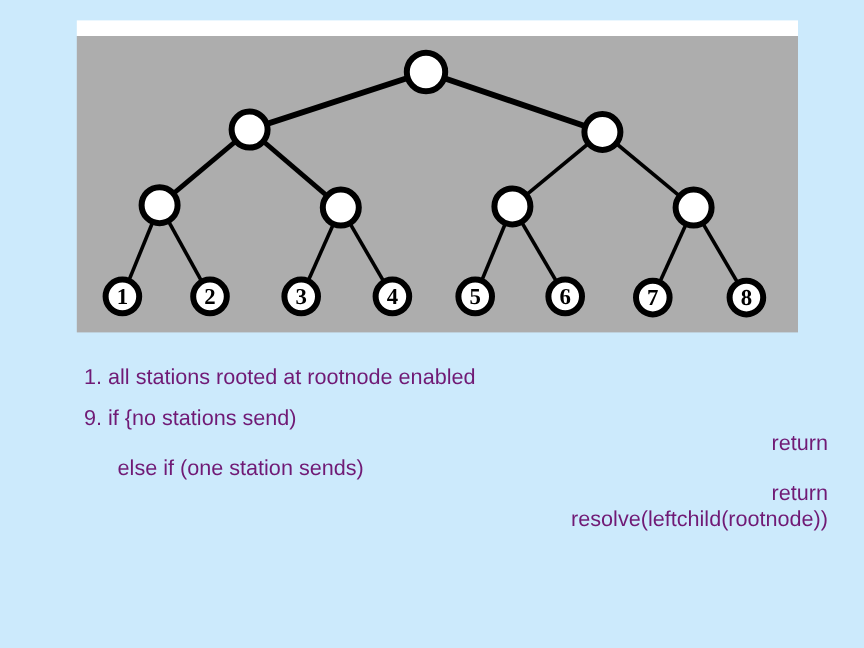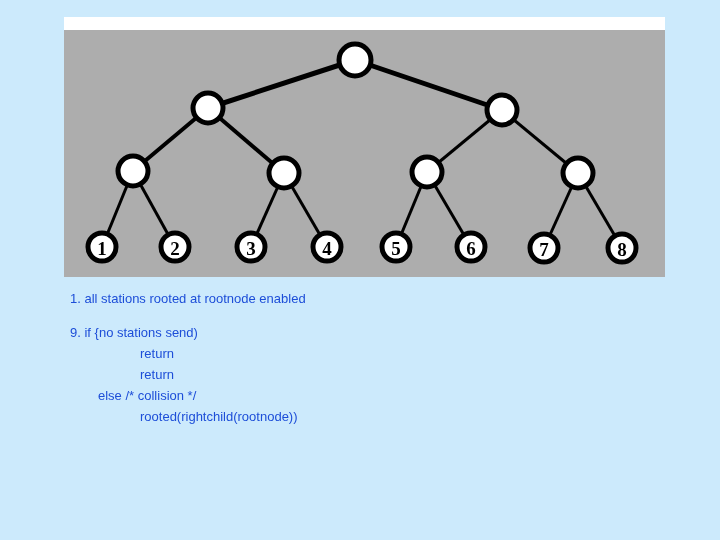--- a/index.html
+++ b/index.html
@@ -59,39 +59,39 @@
     font-size: 19px;
     font-weight: bold;
     fill: #000000;
     text-anchor: middle;
     dominant-baseline: central;
   }
   
   #code-block {
     position: absolute;
     left: 70px;
-    top: 288px;
+    top: 304px;
     width: 620px;
-    color: #1d4ed8;
+    color: #701a75;
     font-family: "Liberation Sans", sans-serif;
-    font-size: 13px;
+    font-size: 18px;
     line-height: 21px;
   }
   .code-line {
     white-space: pre;
     height: 21px;
     margin: 0;
     padding: 0;
   }
   .code-line.spaced {
     margin-bottom: 13px;
   }
   .code-line.lvl0 { padding-left: 0px; }
   .code-line.lvl1 { padding-left: 28px; }
-  .code-line.lvl2 { padding-left: 70px; }
+  .code-line.lvl2 { padding-left: 70px; text-align: right; }
 </style>
 </head>
 <body>
 
 <div id="slide">
 
   <div id="white-strip"></div>
 
   <div id="figure-panel">
     <svg id="tree-svg" viewBox="0 0 601 247" xmlns="http://www.w3.org/2000/svg">
@@ -166,18 +166,18 @@
             <text x="558" y="219" class="leaf-label">8</text>
           </g>
         </g>
     </svg>
   </div>
 
   <div id="code-block">
       <div class="code-line lvl0 spaced">1. all stations rooted at rootnode enabled</div>
       <div class="code-line lvl0">9. if {no stations send)</div>
       <div class="code-line lvl2">return</div>
+      <div class="code-line lvl1">else if (one station sends)</div>
       <div class="code-line lvl2">return</div>
-      <div class="code-line lvl1">else /* collision */</div>
-      <div class="code-line lvl2">rooted(rightchild(rootnode))</div>
+      <div class="code-line lvl2">resolve(leftchild(rootnode))</div>
     </div>
 
 </div>
 
 </body></html>

